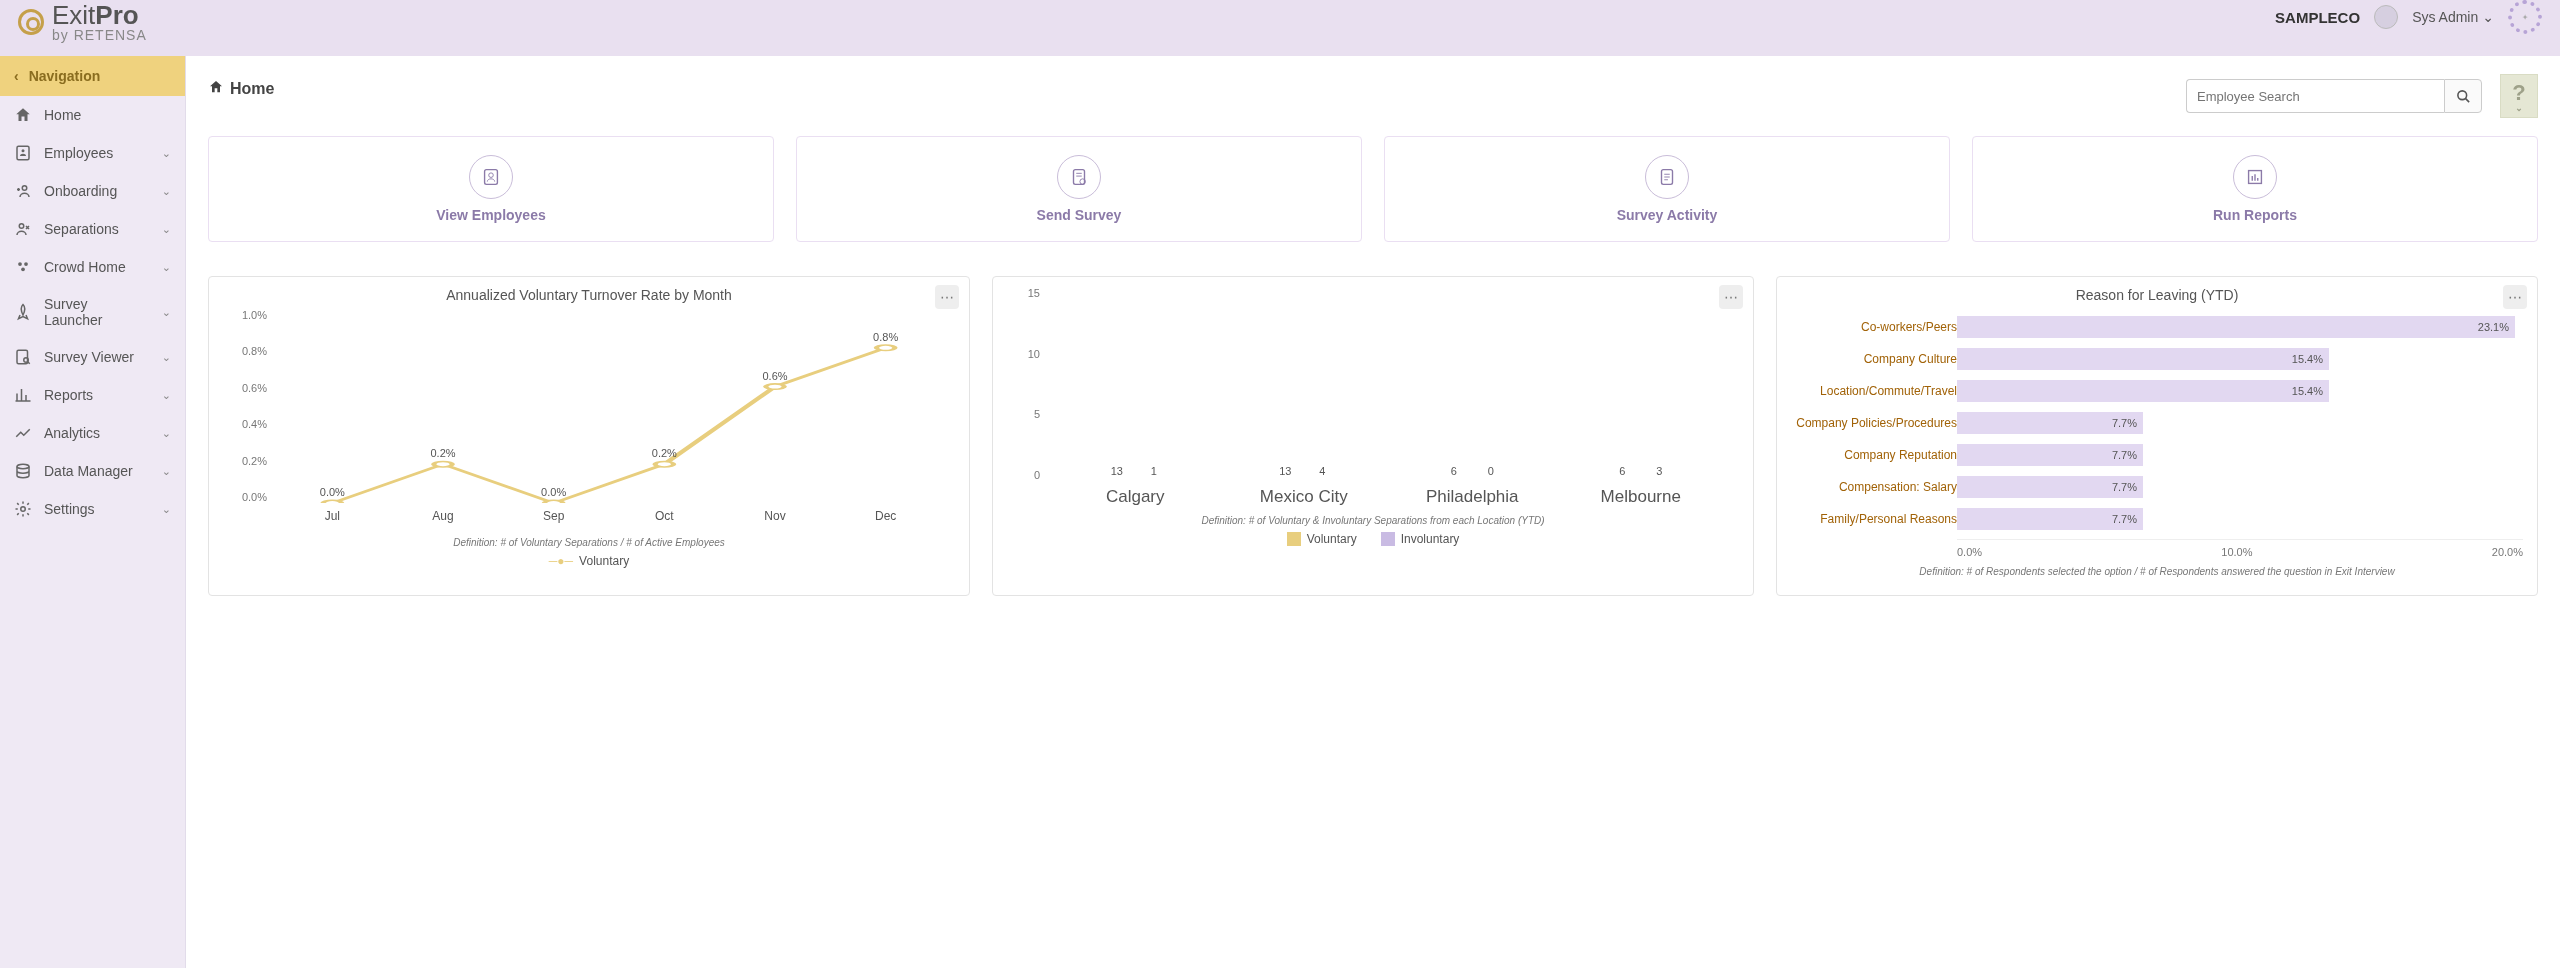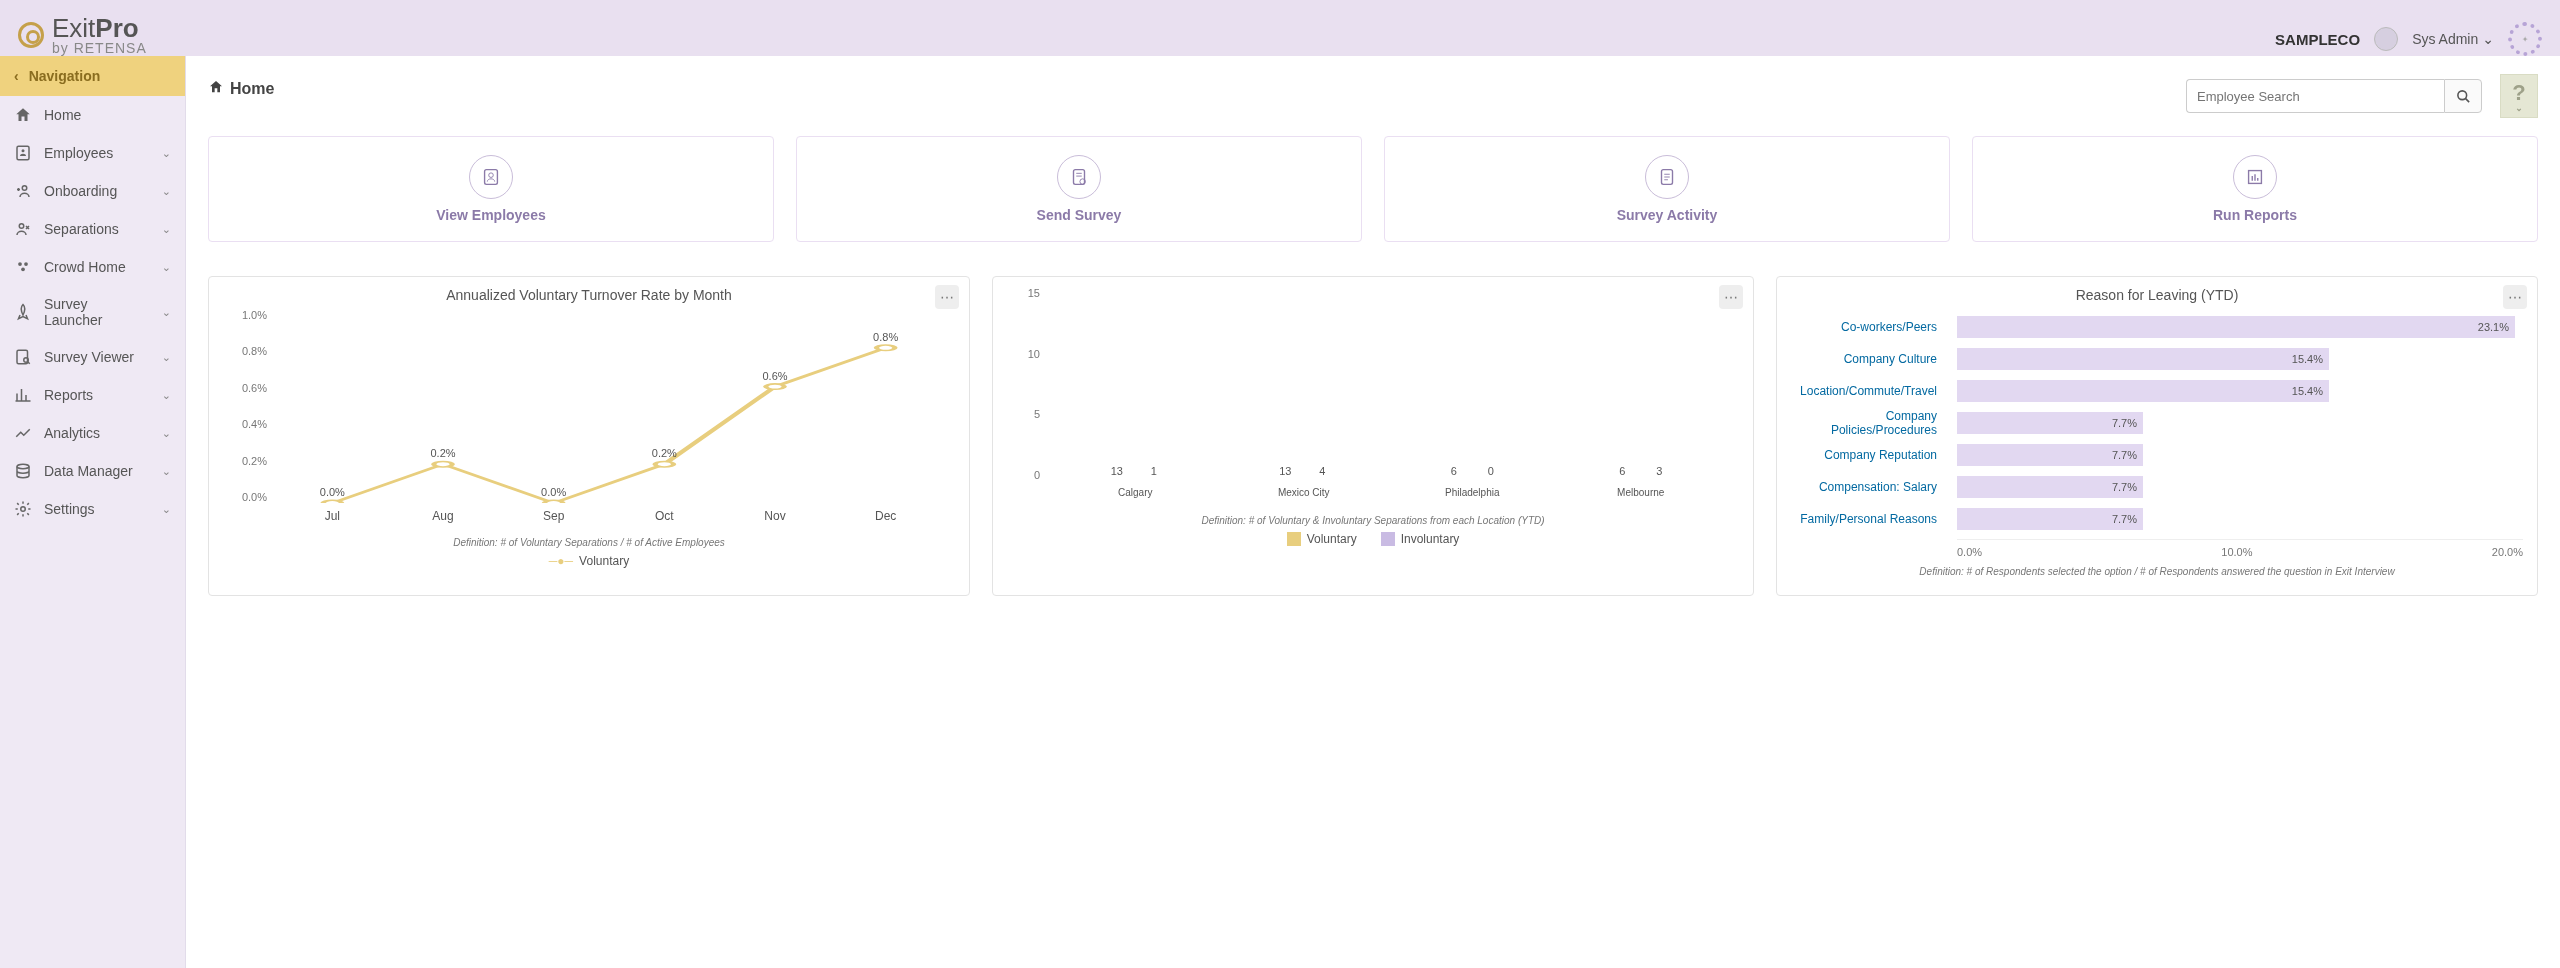--- a/index.html
+++ b/index.html
@@ -1,17 +1,17 @@
 <!DOCTYPE html>
 <html><head>
 <meta charset="utf-8">
 <style>
 *{box-sizing:border-box;margin:0;padding:0;font-family:"Segoe UI",Arial,sans-serif}
 body{background:#fff;color:#4a4a4a}
-.topbar{height:56px;background:#E9E0F0;display:flex;align-items:flex-end;padding:0 18px;justify-content:space-between}
+.topbar{height:56px;background:#E9E0F0;display:flex;align-items:flex-start;padding:0 18px;justify-content:space-between}
 .logo-wrap{display:flex;align-items:center;gap:8px}
 .logo-icon{width:26px;height:26px;border:3px solid #c5a04a;border-radius:50%;position:relative}
 .logo-icon::after{content:"";position:absolute;width:8px;height:8px;border:3px solid #c5a04a;border-radius:50%;top:5px;left:5px}
 .logo-text{font-size:26px;font-weight:300;color:#555}
 .logo-text b{font-weight:600;color:#555}
 .logo-sub{font-size:14px;color:#888;letter-spacing:1px;text-align:right;margin-top:-4px}
 .topbar-right{display:flex;align-items:center;gap:14px}
 .company{font-weight:700;font-size:15px;color:#333}
 .avatar-sm{width:24px;height:24px;border-radius:50%;background:#d6cfe0;border:1px solid #bbb}
 .user-drop{font-size:14px;color:#555;cursor:pointer;display:flex;align-items:center;gap:4px}
@@ -54,26 +54,26 @@
 .lc-x{position:absolute;left:46px;right:6px;bottom:0;height:20px;display:flex;justify-content:space-between;font-size:12px;color:#555}
 .lc-x span{flex:1;text-align:center}
 .lc-lbl{position:absolute;font-size:11px;color:#555;transform:translate(-50%,-140%)}
 
 .gb{position:relative;height:220px;margin:0 8px}
 .gb-y{position:absolute;left:0;top:0;bottom:26px;width:30px;display:flex;flex-direction:column;justify-content:space-between;font-size:11px;color:#777;text-align:right;padding-right:5px}
 .gb-plot{position:absolute;left:36px;right:6px;top:0;bottom:26px;display:flex;align-items:flex-end}
 .gb-col{flex:1;display:flex;align-items:flex-end;justify-content:center;gap:3px;position:relative}
 .gb-bar{width:34px;position:relative}
 .gb-bar .v{position:absolute;top:-16px;left:50%;transform:translateX(-50%);font-size:11px;color:#555}
-.gb-x{position:absolute;left:36px;right:6px;bottom:0;height:20px;display:flex;font-size:10px;color:#555}
+.gb-x{position:absolute;left:36px;right:6px;bottom:0;height:20px;display:flex;font-size:17px;color:#555}
 .gb-x span{flex:1;text-align:center}
 
 .hb{padding:6px 8px 0 0}
 .hb-row{display:flex;align-items:center;margin-bottom:8px;height:24px}
-.hb-label{width:166px;text-align:right;font-size:12px;color:#0369a1;padding-right:20px}
+.hb-label{width:166px;text-align:right;font-size:12px;color:#a16207;padding-right:0}
 .hb-bar-wrap{flex:1;display:flex;align-items:center}
 .hb-bar{height:22px;background:#E2D8F1;display:flex;align-items:center;justify-content:flex-end;padding-right:6px;font-size:11px;color:#555}
 .hb-axis{margin-left:166px;display:flex;justify-content:space-between;font-size:11px;color:#777;padding-top:6px;border-top:1px solid #eee}
 </style>
 </head>
 <body>
 
 <div class="topbar">
   <div class="logo-wrap">
     <div class="logo-icon"></div>

